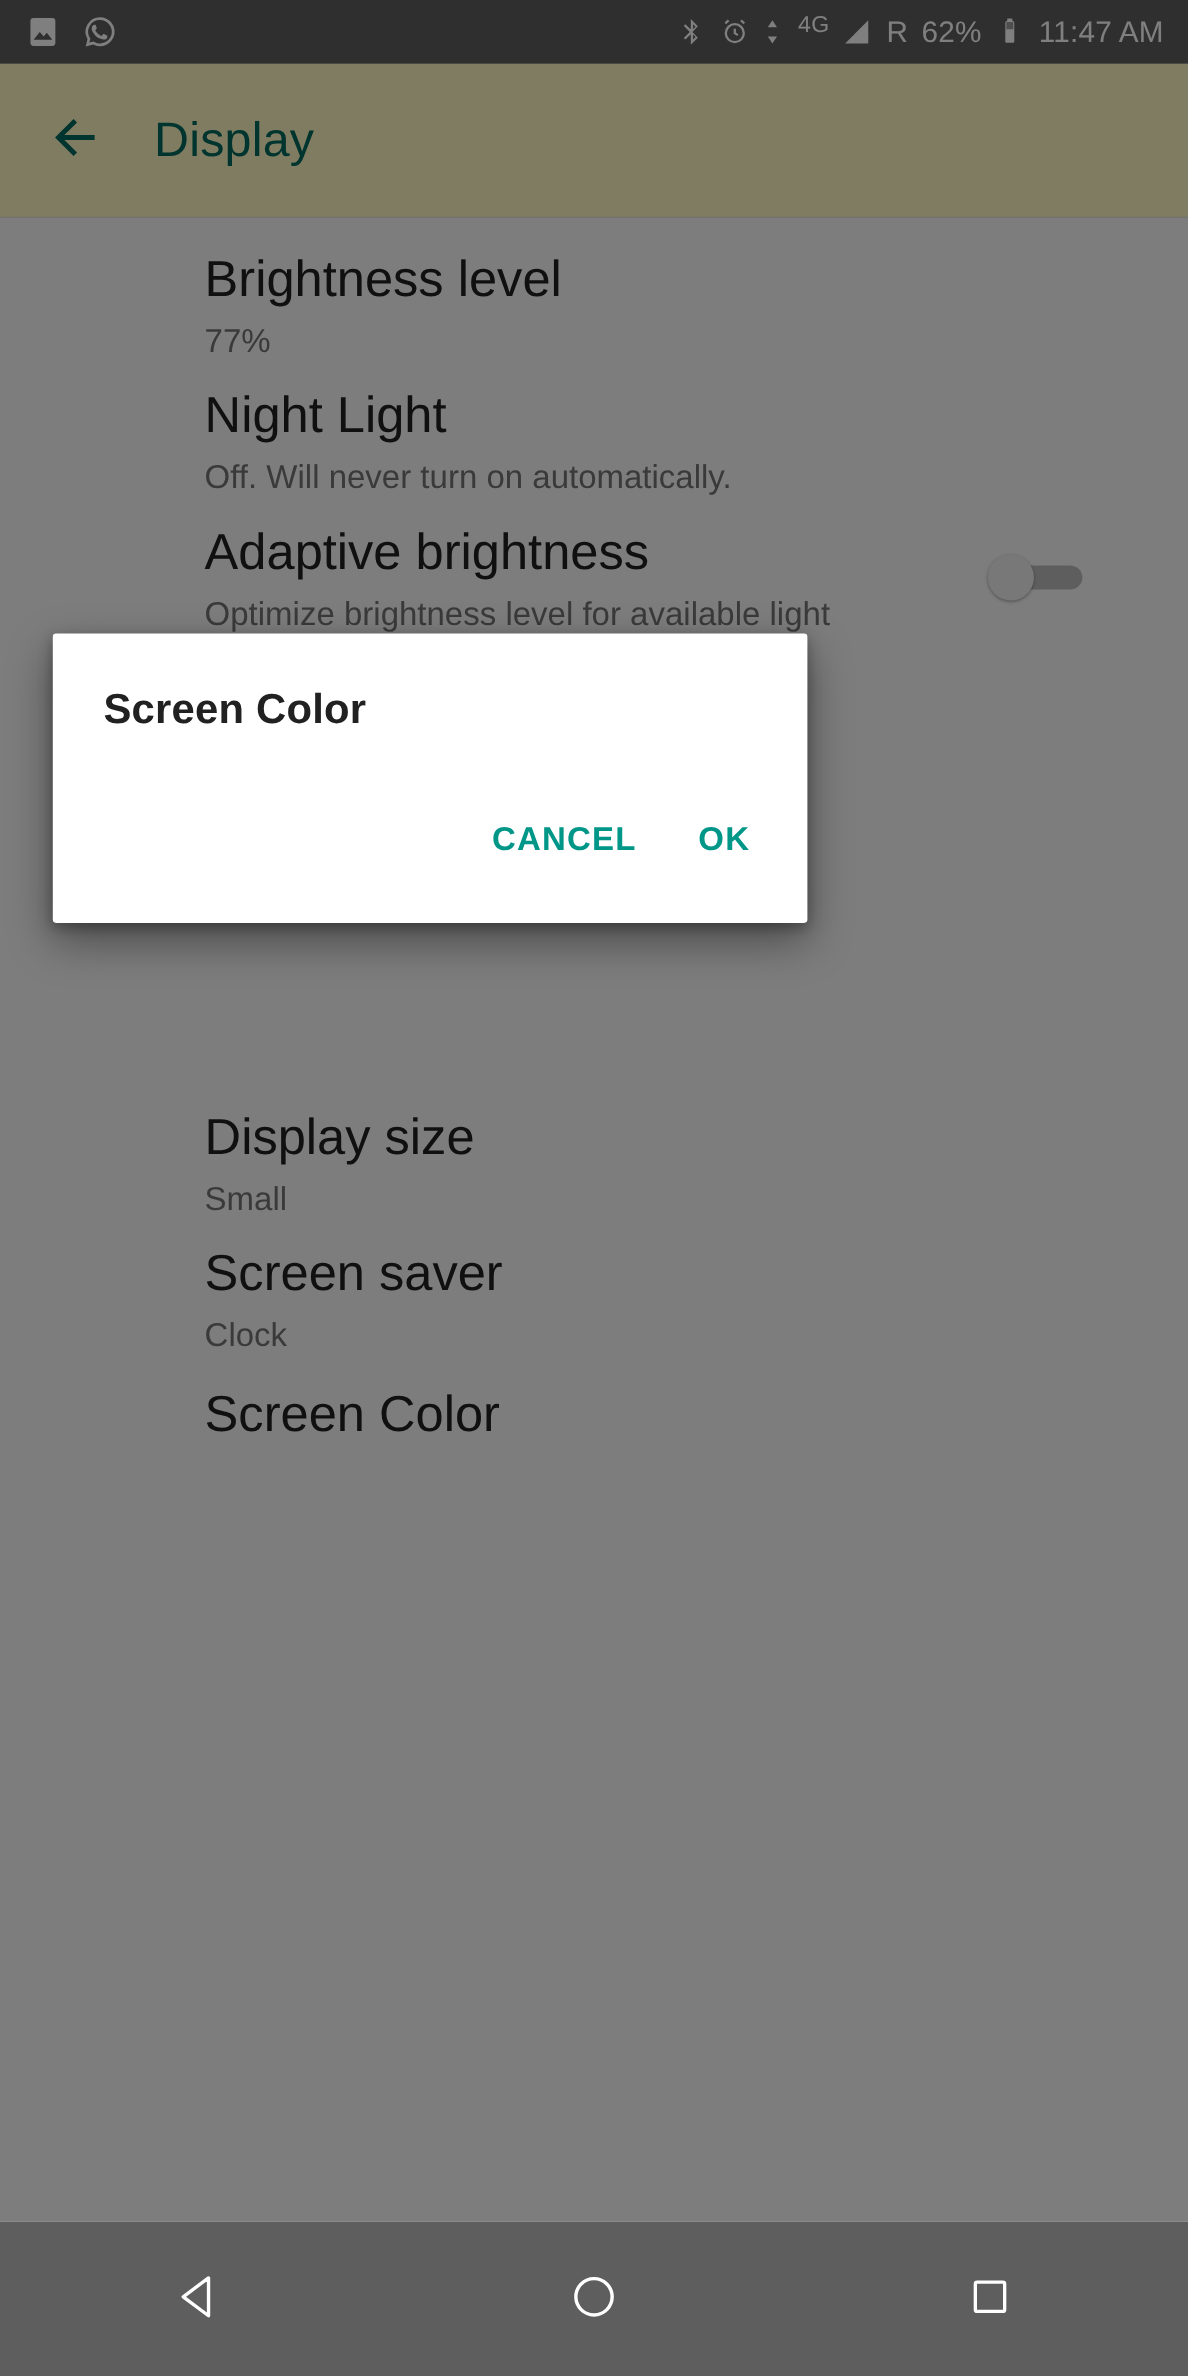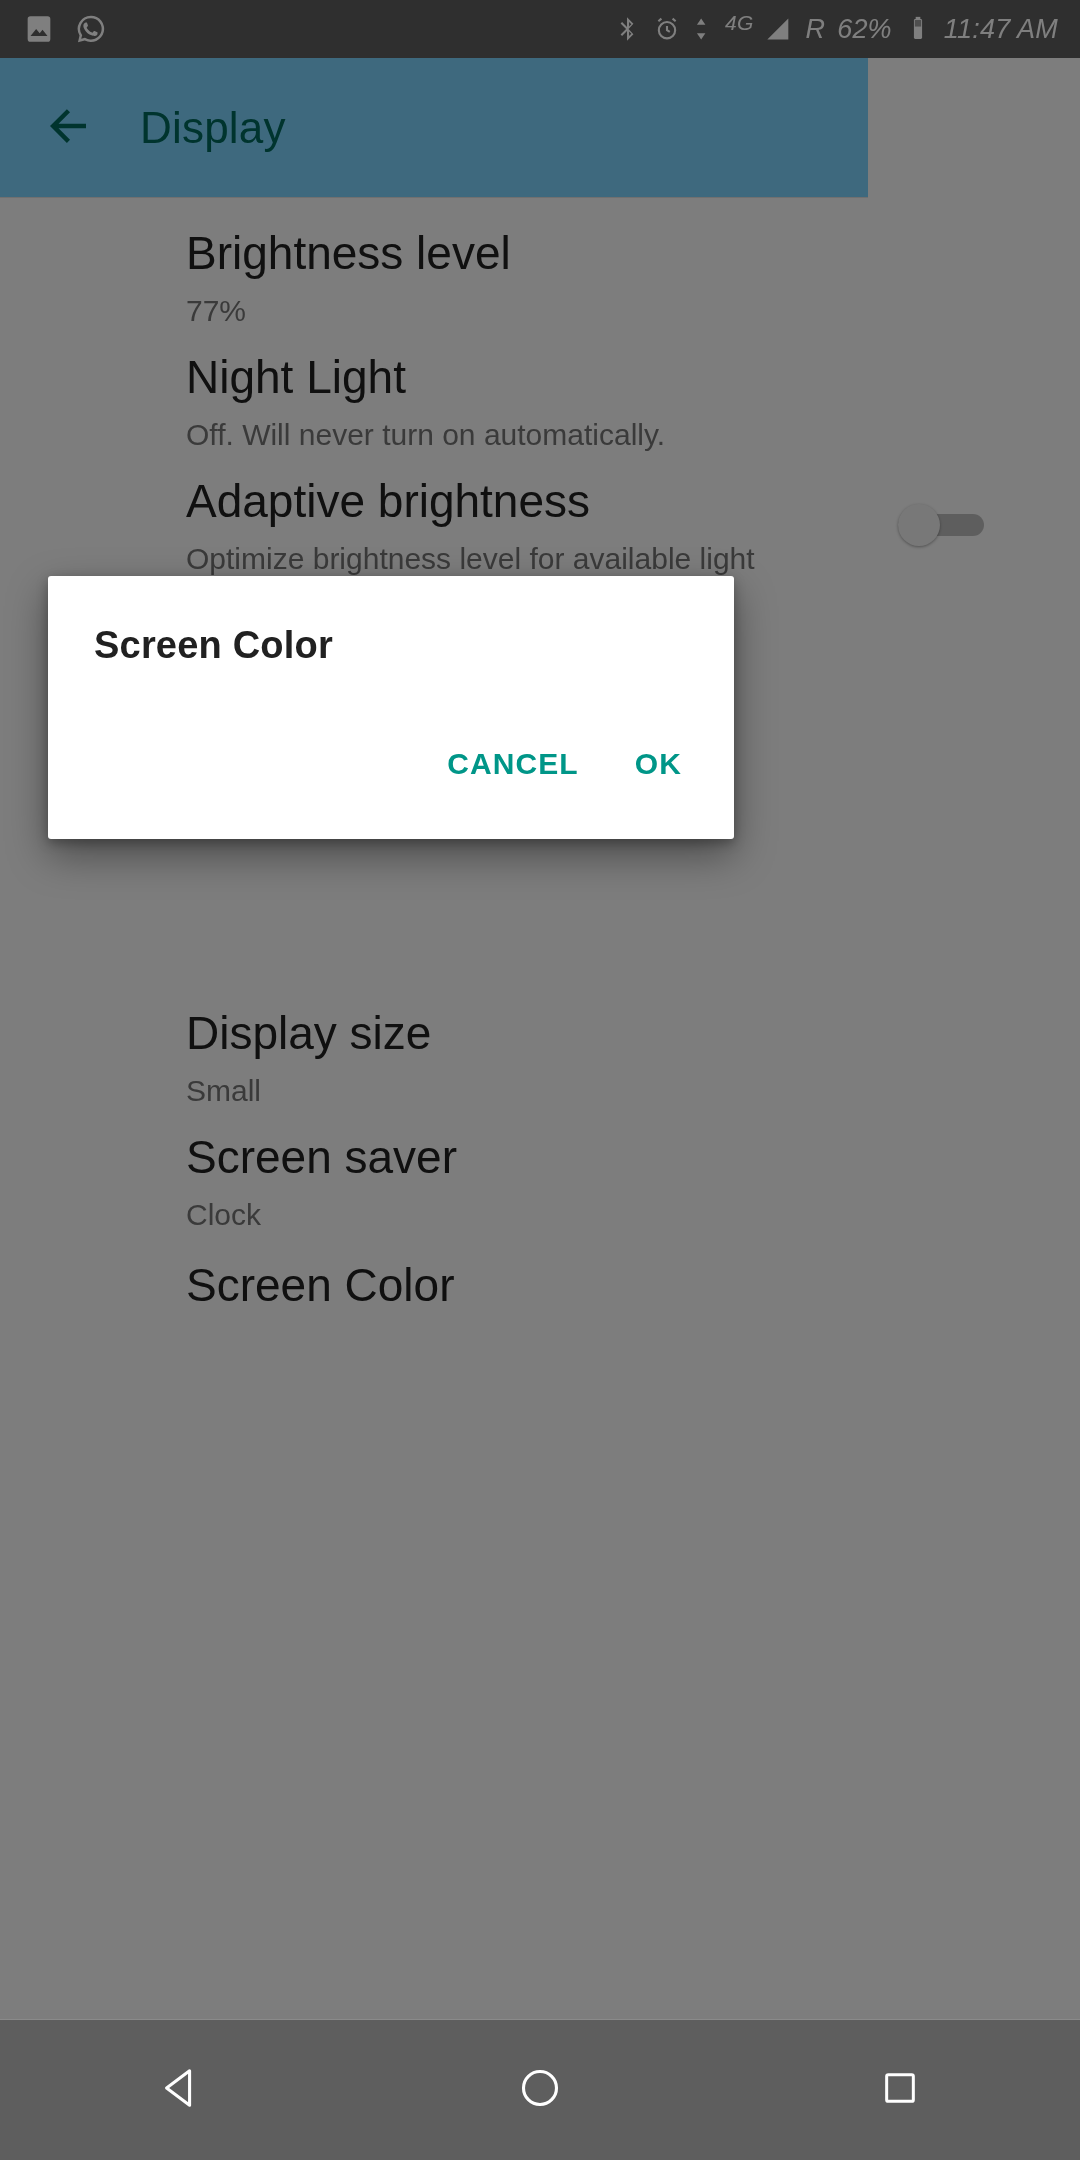--- a/index.html
+++ b/index.html
@@ -14,28 +14,28 @@
   
   #app-root { position:absolute; inset:0; background:#fafafa; }
 
   .statusbar {
     position:absolute; top:0; left:0; width:1080px; height:58px;
     background:#5e5e5e;
     display:flex; align-items:center; justify-content:space-between;
     padding:0 22px;
   }
   .sb-left { display:flex; align-items:center; gap:18px; }
-  .sb-right { display:flex; align-items:center; gap:12px;font-style:italic; }
+  .sb-right { display:flex; align-items:center; gap:12px; }
   .sb-text { color:#ffffff; font-size:27px; letter-spacing:.2px; white-space:nowrap; }
   .sb-ico { width:34px; height:34px; display:block; }
   .sb-ico.sm { width:28px; height:28px; }
 
   .appbar {
-    position:absolute; top:58px; left:0; width:868px; height:140px;
-    background:#7dd3fc;
+    position:absolute; top:58px; left:0; width:1080px; height:140px;
+    background:#fef9c3;
     display:flex; align-items:center;
     border-bottom:1px solid #e0e0e0;
   }
   .back-btn { width:72px; height:72px; margin-left:32px; display:flex; align-items:center; justify-content:center; }
   .appbar-title {
     color:#00695c; font-size:44px; margin-left:36px; letter-spacing:.2px;
   }
 
   .list { position:absolute; top:199px; left:0; width:1080px; }
   .row {

